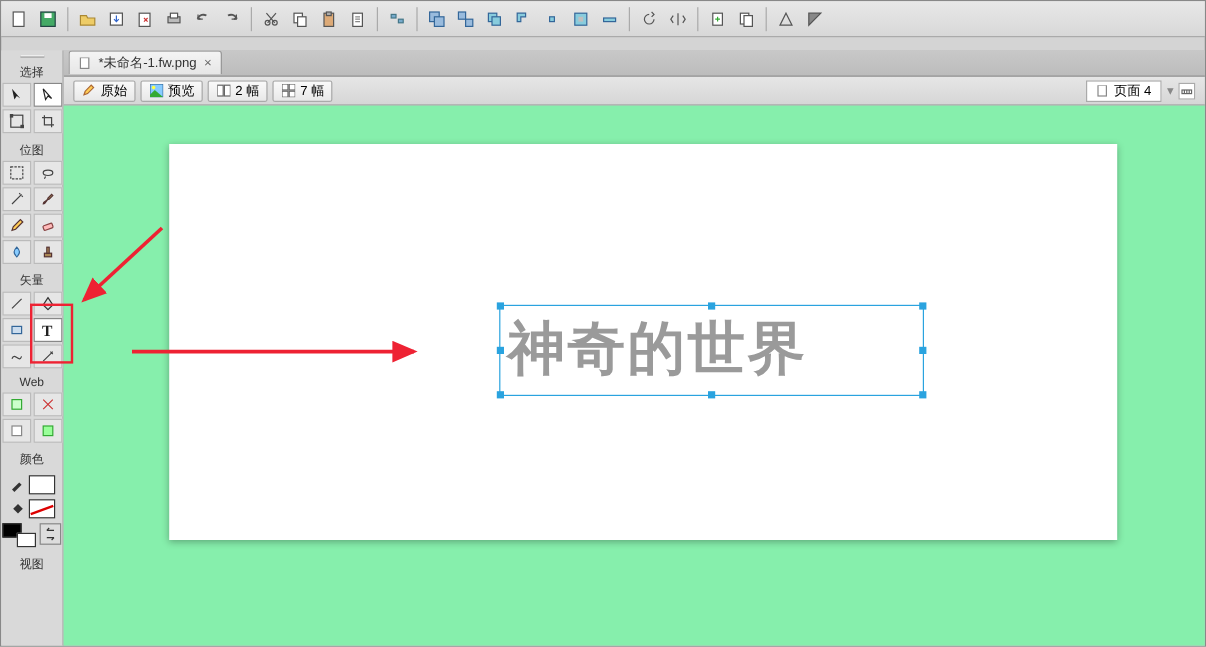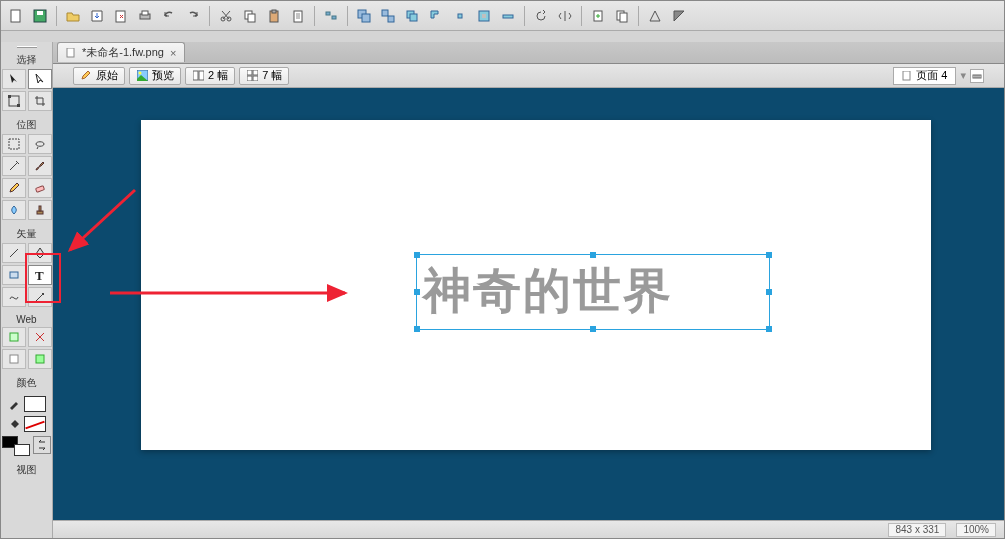--- a/index.html
+++ b/index.html
@@ -32,29 +32,29 @@
 
 .highlight-box { position: absolute; border: 2px solid #e23; background: transparent; left: 25px; top: 253px; width: 36px; height: 50px; pointer-events: none; z-index: 30; }
 .arrow { position: absolute; pointer-events: none; z-index: 30; }
 
 
 .doc-area { flex: 1; display: flex; flex-direction: column; background: #bfbfbf; min-width: 0; }
 .tab-strip { height: 22px; background: linear-gradient(#c8c8c8,#bcbcbc); display: flex; align-items: flex-start; padding-left: 4px; border-bottom: 1px solid #888; }
 .doc-tab { height: 20px; background: linear-gradient(#f4f4f4,#e6e6e6); border: 1px solid #999; border-bottom: none; border-radius: 3px 3px 0 0; padding: 0 8px; display: flex; align-items: center; gap: 6px; font-size: 11px; color: #333; }
 .doc-tab .close { font-size: 11px; color: #666; cursor: pointer; }
 
-.view-toolbar { height: 24px; background: linear-gradient(#e6e6e6,#d6d6d6); border-bottom: 1px solid #aaa; display: flex; align-items: center; padding: 0 20px; gap: 4px; }
+.view-toolbar { height: 24px; background: linear-gradient(#e6e6e6,#d6d6d6); border-bottom: 1px solid #aaa; display: flex; align-items: center; padding: 0 8px; gap: 4px; }
 .vbtn { height: 18px; padding: 0 6px; background: linear-gradient(#fafafa,#e8e8e8); border: 1px solid #aaa; border-radius: 2px; display: flex; align-items: center; gap: 4px; font-size: 11px; cursor: pointer; }
 .vbtn .ico { width: 12px; height: 12px; display: inline-flex; align-items:center; justify-content:center; }
 .spacer { flex: 1; }
 .page-box { height: 18px; border: 1px solid #aaa; background: #fff; padding: 0 8px; display: flex; align-items: center; gap: 4px; font-size: 11px; cursor: pointer; }
 .view-toggle { width: 14px; height: 14px; border: 1px solid #aaa; background: #fff; cursor: pointer; display:flex; align-items:center; justify-content:center; }
 
 
-.canvas-pane { flex: 1; position: relative; overflow: hidden; background: #0c4a6e; }
+.canvas-pane { flex: 1; position: relative; overflow: hidden; background: #86efac; }
 .canvas { position: absolute; left: 88px; top: 32px; width: 790px; height: 330px; background: #fff; box-shadow: 0 2px 6px rgba(0,0,0,.3); }
 .text-box { position: absolute; left: 275px; top: 134px; width: 354px; height: 76px; border: 1px solid #2aa3df; }
 .text-box .handle { position: absolute; width: 6px; height: 6px; background: #2aa3df; }
 .handle.tl{left:-3px;top:-3px}.handle.tm{left:50%;margin-left:-3px;top:-3px}.handle.tr{right:-3px;top:-3px}
 .handle.ml{left:-3px;top:50%;margin-top:-3px}.handle.mr{right:-3px;top:50%;margin-top:-3px}
 .handle.bl{left:-3px;bottom:-3px}.handle.bm{left:50%;margin-left:-3px;bottom:-3px}.handle.br{right:-3px;bottom:-3px}
 .text-box .txt { font-size: 48px; font-weight: bold; color: #9a9a9a; padding: 4px 6px; white-space: nowrap; letter-spacing: 2px; font-family: "SimHei","Microsoft YaHei",sans-serif; }
 
 
 .status-bar { height: 18px; background: linear-gradient(#e8e8e8,#d8d8d8); border-top: 1px solid #aaa; display: flex; align-items: center; justify-content: flex-end; padding: 0 8px; gap: 10px; font-size: 10px; color: #555; }
@@ -468,24 +468,20 @@
             <div class="handle tr"></div>
             <div class="handle ml"></div>
             <div class="handle mr"></div>
             <div class="handle bl"></div>
             <div class="handle bm"></div>
             <div class="handle br"></div>
           </div>
         </div>
       </div>
 
-      <div class="status-bar">
-        <div class="status-cell">843 x 331</div>
-        <div class="status-cell">100%</div>
-      </div>
     </div>
   </div>
 
   <div class="highlight-box"></div>
   <svg class="arrow" style="left:60px;top:185px" width="80" height="75">
     <defs>
         <marker id="ah1" markerWidth="8" markerHeight="8" refX="6" refY="3" orient="auto">
           <path d="M0 0l7 3-7 3z" fill="#e23"></path>
         </marker>
       </defs>

